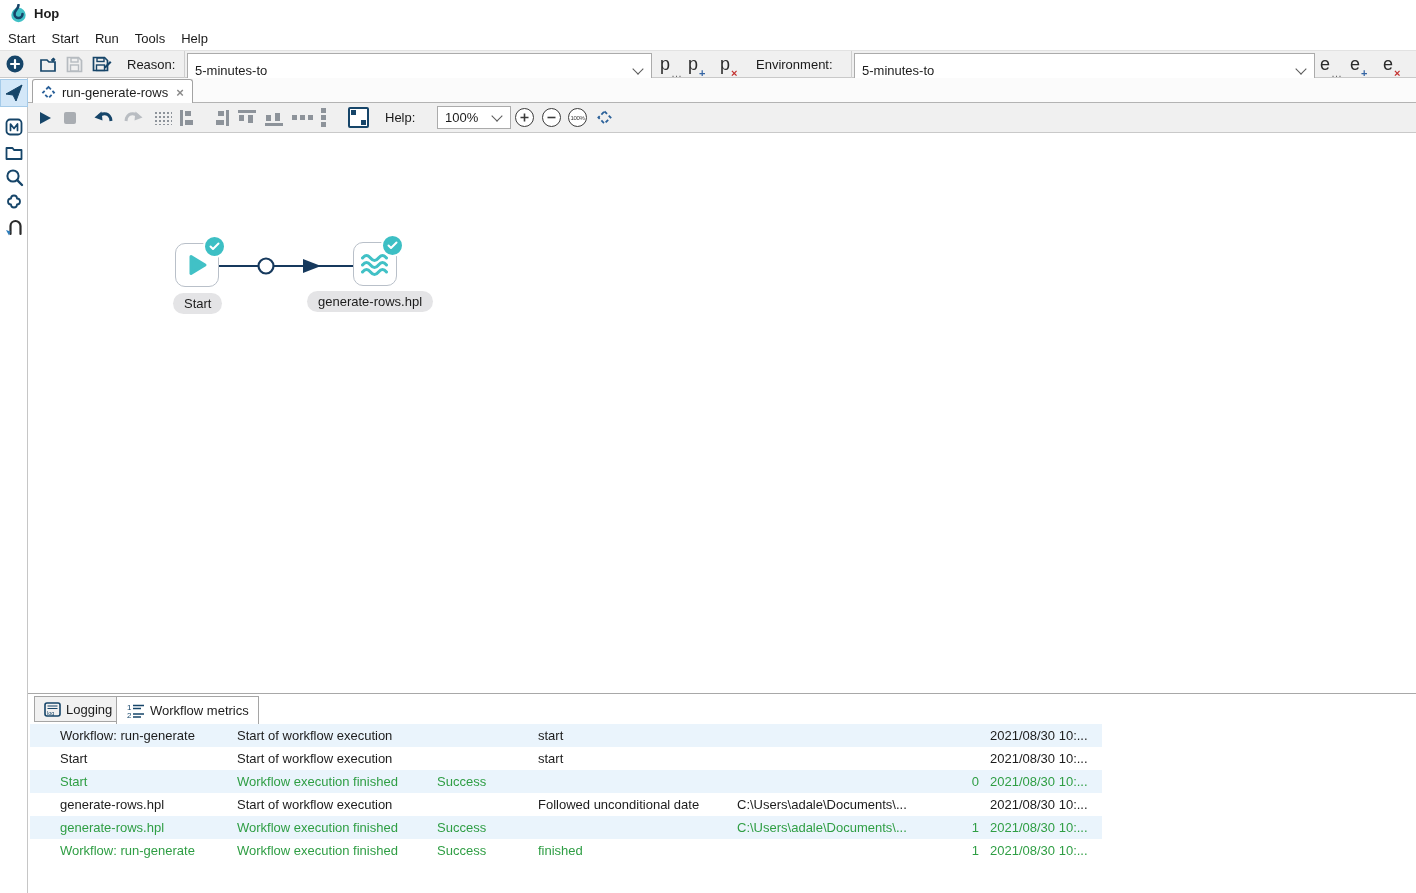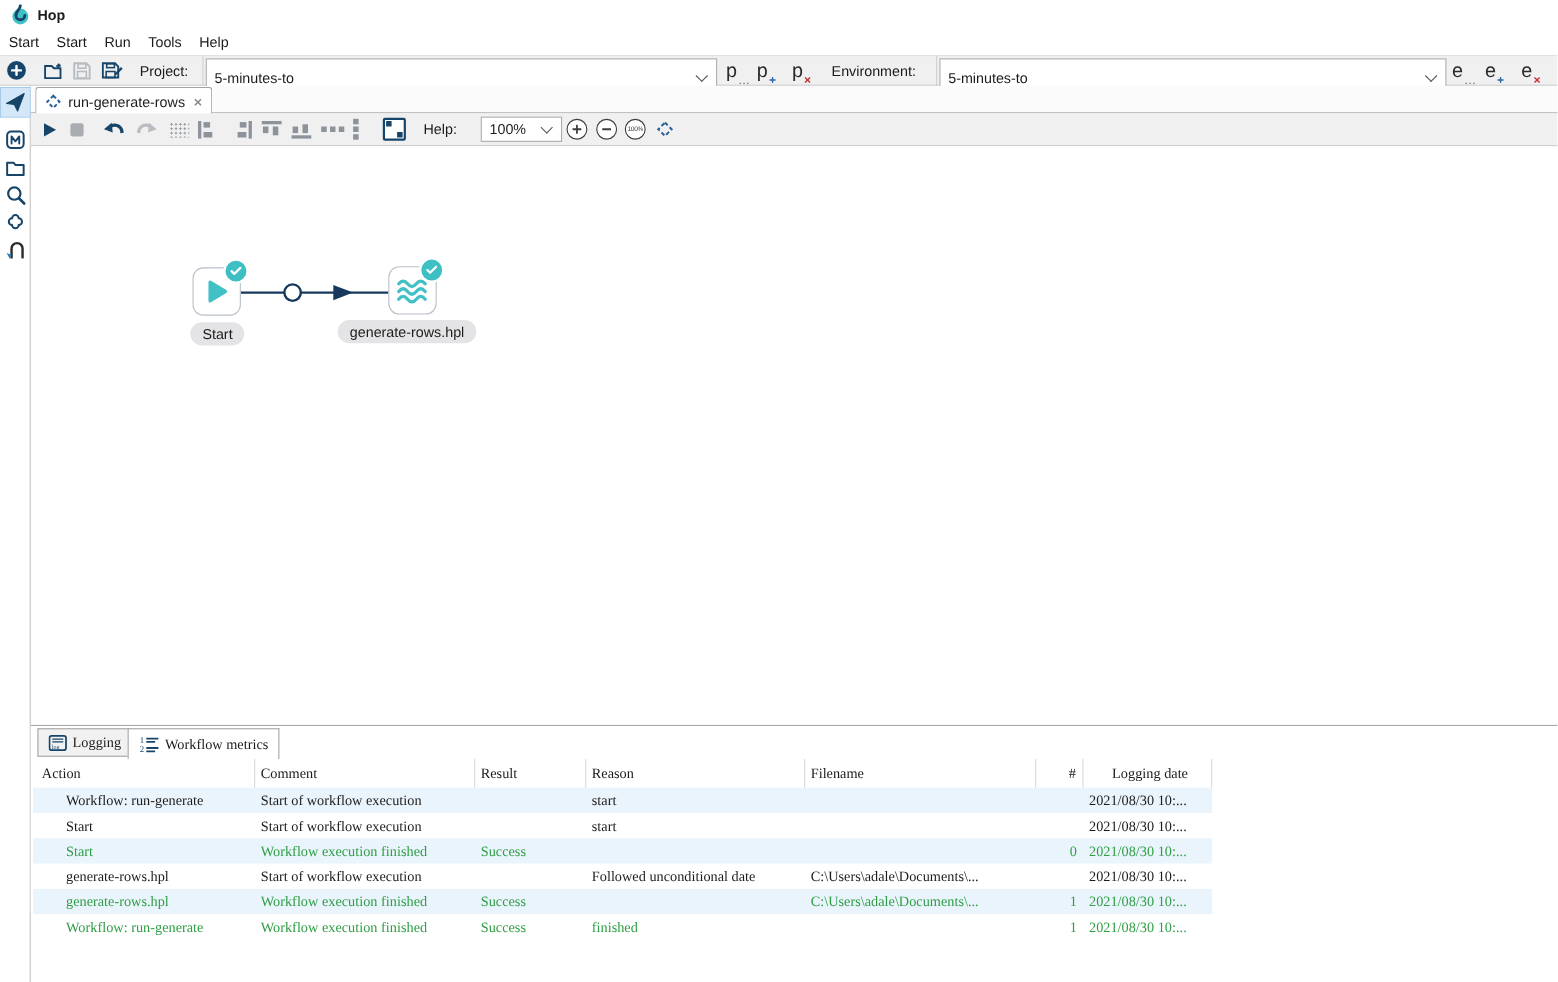--- a/index.html
+++ b/index.html
@@ -51,21 +51,21 @@
   .circ{width:19px;height:19px;border:1.6px solid #3c3c3c;border-radius:50%;display:flex;align-items:center;justify-content:center;box-sizing:border-box;background:#fff;}
   .circ .txt{font-size:6px;color:#3c3c3c;letter-spacing:-0.3px;}
 
   
   .canvas{left:29px;top:133px;width:1387px;height:526px;background:#fff;}
   .node{position:absolute;width:44px;height:44px;border:1.5px solid #b9c0c9;border-radius:10px;background:#fff;display:flex;align-items:center;justify-content:center;box-sizing:border-box;}
   .badge{position:absolute;right:-8px;top:-9px;width:19px;height:19px;background:#3dbfc4;border-radius:50%;border:2px solid #fff;display:flex;align-items:center;justify-content:center;}
   .nlabel{position:absolute;background:#e4e4e6;border-radius:11px;padding:3px 11px;font-size:13px;color:#1c1c1c;white-space:nowrap;}
 
   
-  .bottom{left:28px;top:659px;width:1388px;height:170px;background:#fff;border-top:1px solid #a8a8a8;box-sizing:border-box;font-family:Liberation Serif, serif;}
+  .bottom{left:28px;top:693px;width:1388px;height:170px;background:#fff;border-top:1px solid #a8a8a8;box-sizing:border-box;}
   .btab{position:absolute;top:2px;height:26px;display:flex;align-items:center;gap:5px;padding:0 9px;border:1px solid #a5a5a5;background:#f1f1f1;box-sizing:border-box;font-size:13px;}
   .btab.active{background:#fff;height:28px;border-bottom:none;z-index:2;}
 
   .mtable{position:absolute;left:2px;top:30px;width:1072px;}
   .thead,.trow{display:grid;grid-template-columns:202px 200px 101px 199px 210px 43px 117px;align-items:center;}
   .thead{height:26px;}
   .thead .c{border-right:1px solid #d9d9d9;height:26px;line-height:26px;color:#1a1a1a;}
   .c{white-space:nowrap;overflow:hidden;padding-left:5px;box-sizing:border-box;font-size:13px;}
   .h-action{padding-left:8px;}
   .c-count{text-align:right;padding-right:6px;padding-left:0;}
@@ -117,21 +117,21 @@
     </svg>
   </button>
   <button class="abs" style="left:92px;top:4px">
     <svg width="20" height="18" viewBox="0 0 20 18">
       <path d="M1.5 2.5 h11 l3 3 v10 h-14 Z" fill="none" stroke="#164569" stroke-width="1.7"></path>
       <rect x="4.5" y="10" width="8" height="5.5" fill="none" stroke="#164569" stroke-width="1.4"></rect>
       <rect x="5" y="3" width="7" height="3.5" fill="none" stroke="#164569" stroke-width="1.4"></rect>
       <path d="M12 12 L18 6 L19.5 7.5 L13.5 13.5 Z" fill="#164569"></path>
     </svg>
   </button>
-  <span class="lbl" style="left:127px">Project:</span>
+  <span class="lbl" style="left:127px">Reason:</span>
   <span class="tsep" style="left:184px"></span>
   <div class="combo" style="left:187px;width:465px">
     <span class="combo-text">5-minutes-to</span>
     <span class="chev"></span>
   </div>
   <button class="pe" style="left:660px">
     <span class="base">p</span>
     <span class="sub">…</span>
   </button>
   <button class="pe" style="left:688px">
@@ -355,29 +355,20 @@
   <div class="btab active" style="left:88px">
     <svg width="19" height="17" viewBox="0 0 19 17">
       <text x="1" y="7.5" font-size="8" fill="#164569">1</text>
       <text x="1" y="16" font-size="8" fill="#164569">2</text>
       <path d="M7 3.5 h11 M7 6.5 h8 M7 12 h11 M7 15 h8" stroke="#164569" stroke-width="1.6"></path>
     </svg>
     <span>Workflow metrics</span>
   </div>
 
   <div class="mtable">
-    <div class="thead">
-      <span class="c h-action">Action</span>
-      <span class="c">Comment</span>
-      <span class="c">Result</span>
-      <span class="c">Reason</span>
-      <span class="c">Filename</span>
-      <span class="c c-count">#</span>
-      <span class="c h-date">Logging date</span>
-    </div>
     <div>
   <div class="trow alt">
     <span class="c c-action">Workflow: run-generate</span>
     <span class="c c-comment">Start of workflow execution</span>
     <span class="c c-result"></span>
     <span class="c c-reason">start</span>
     <span class="c c-filename"></span>
     <span class="c c-count"></span>
     <span class="c c-date">2021/08/30 10:...</span>
   </div>

